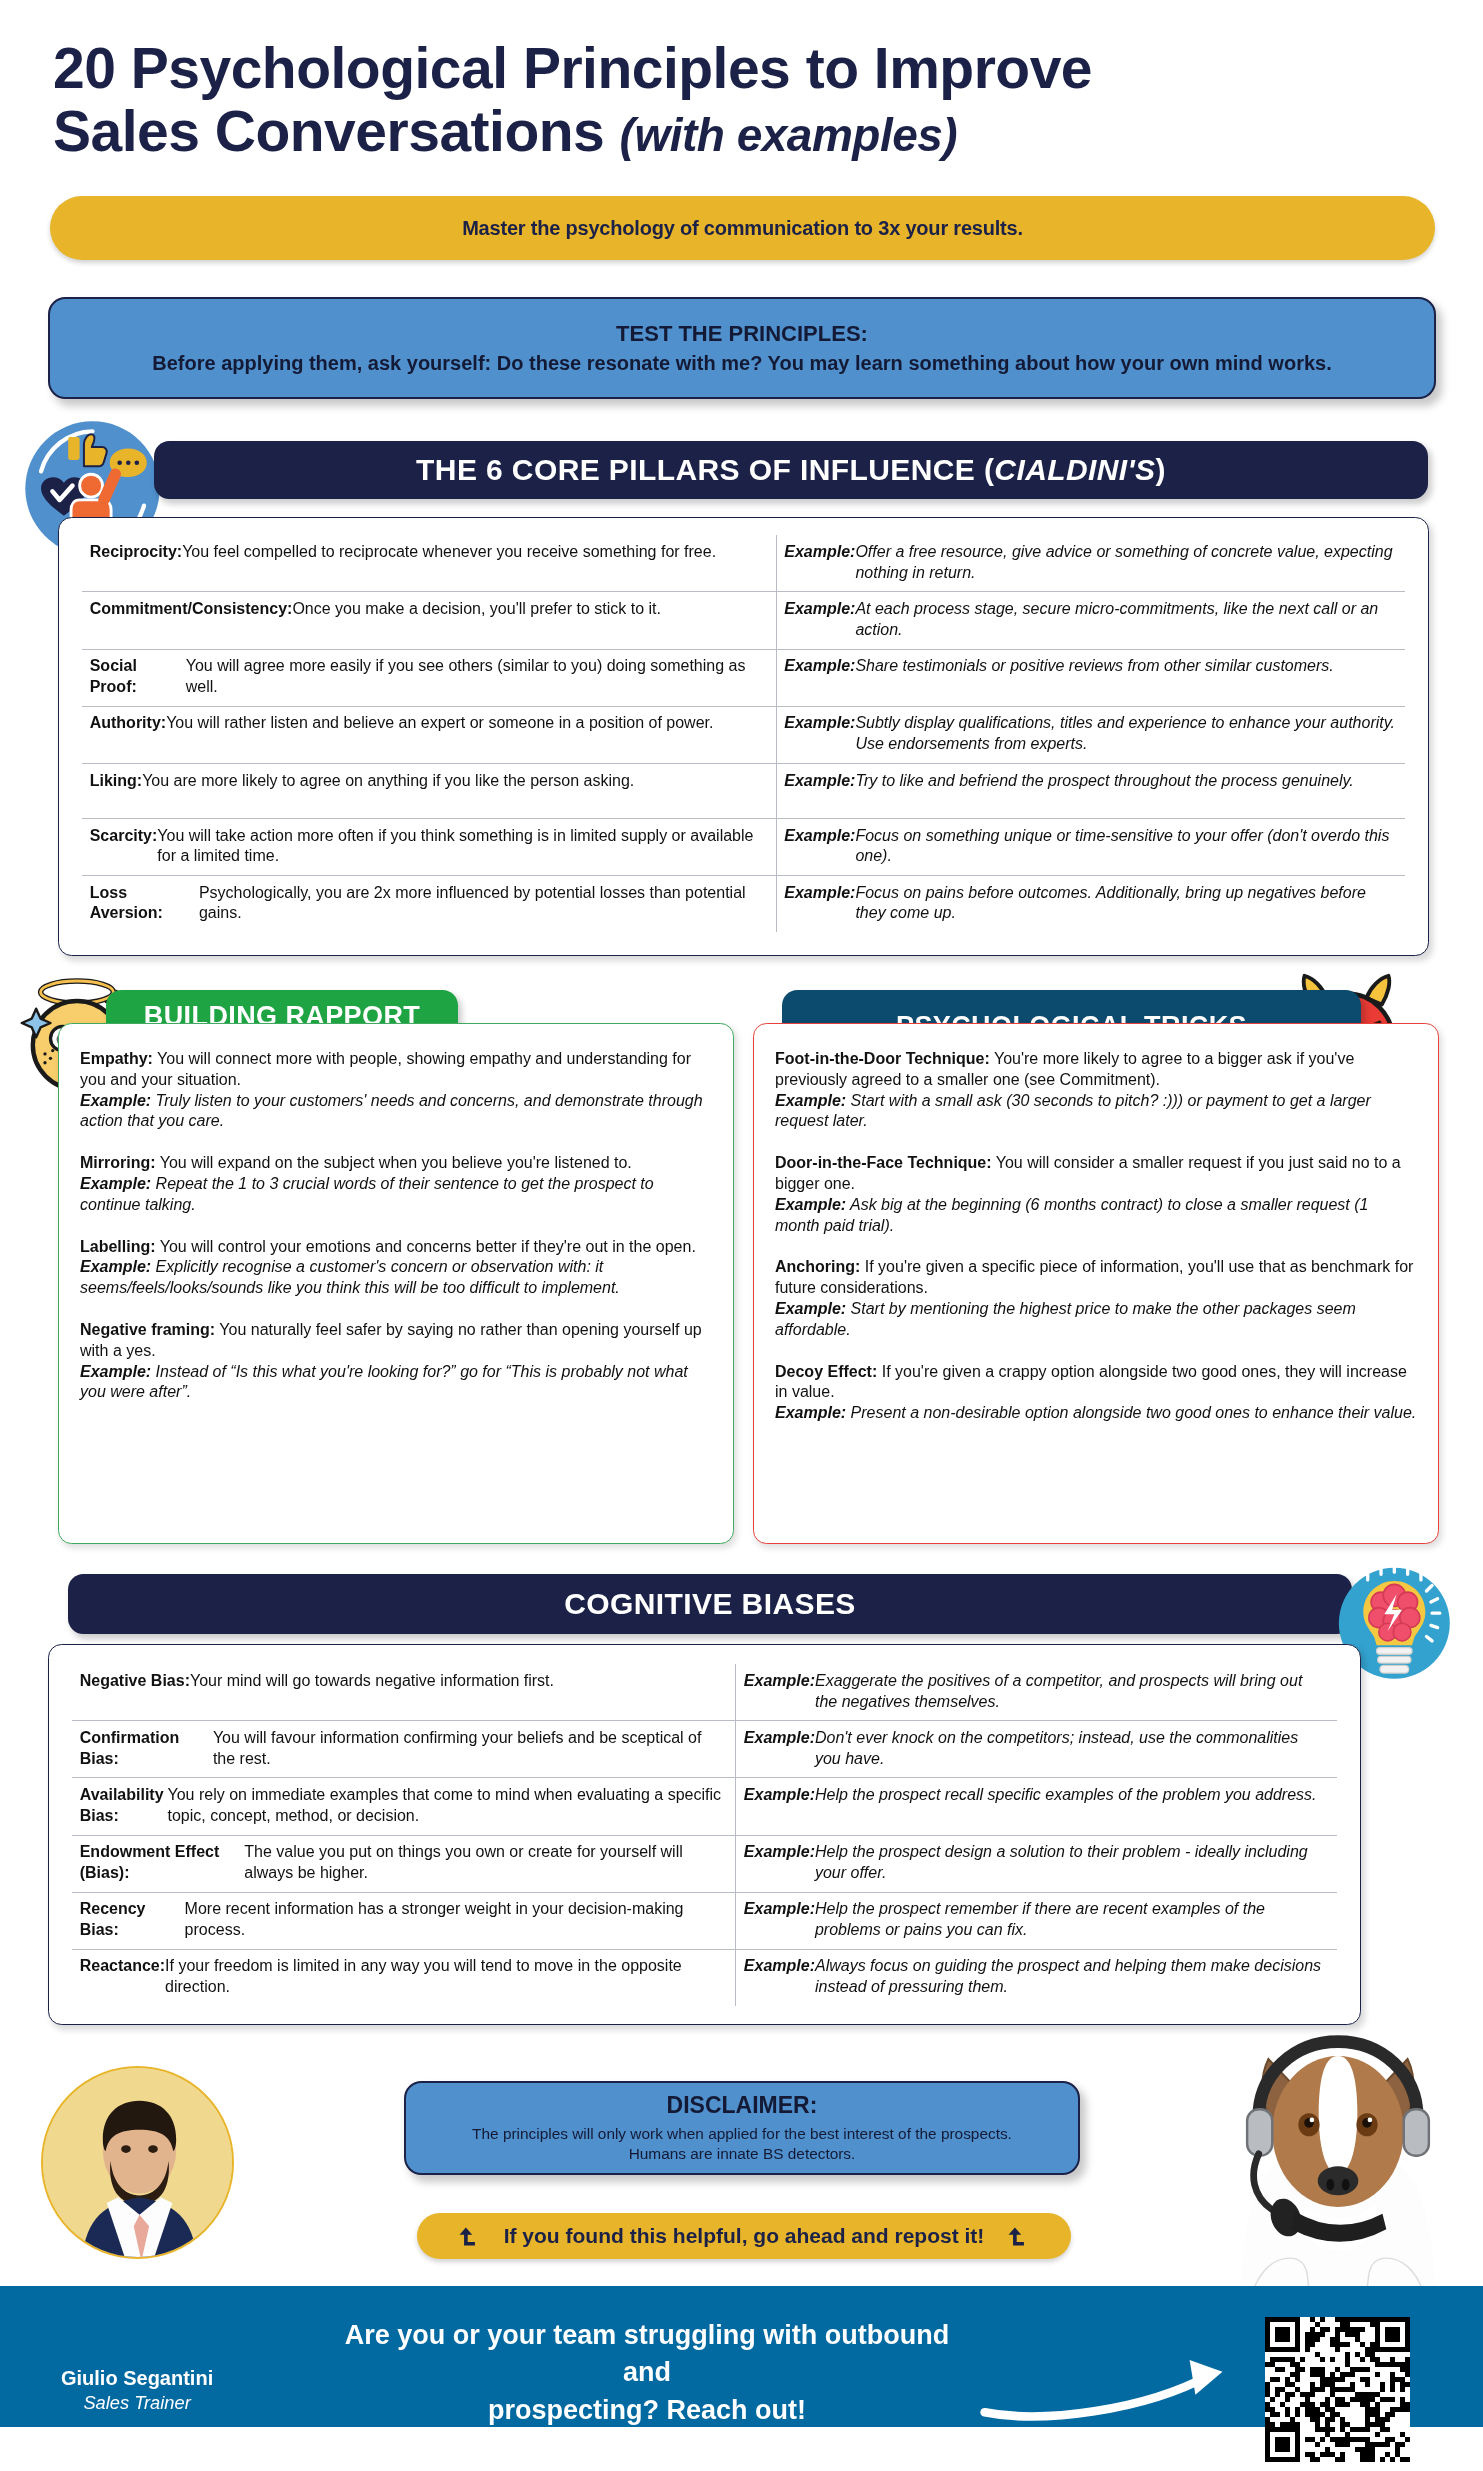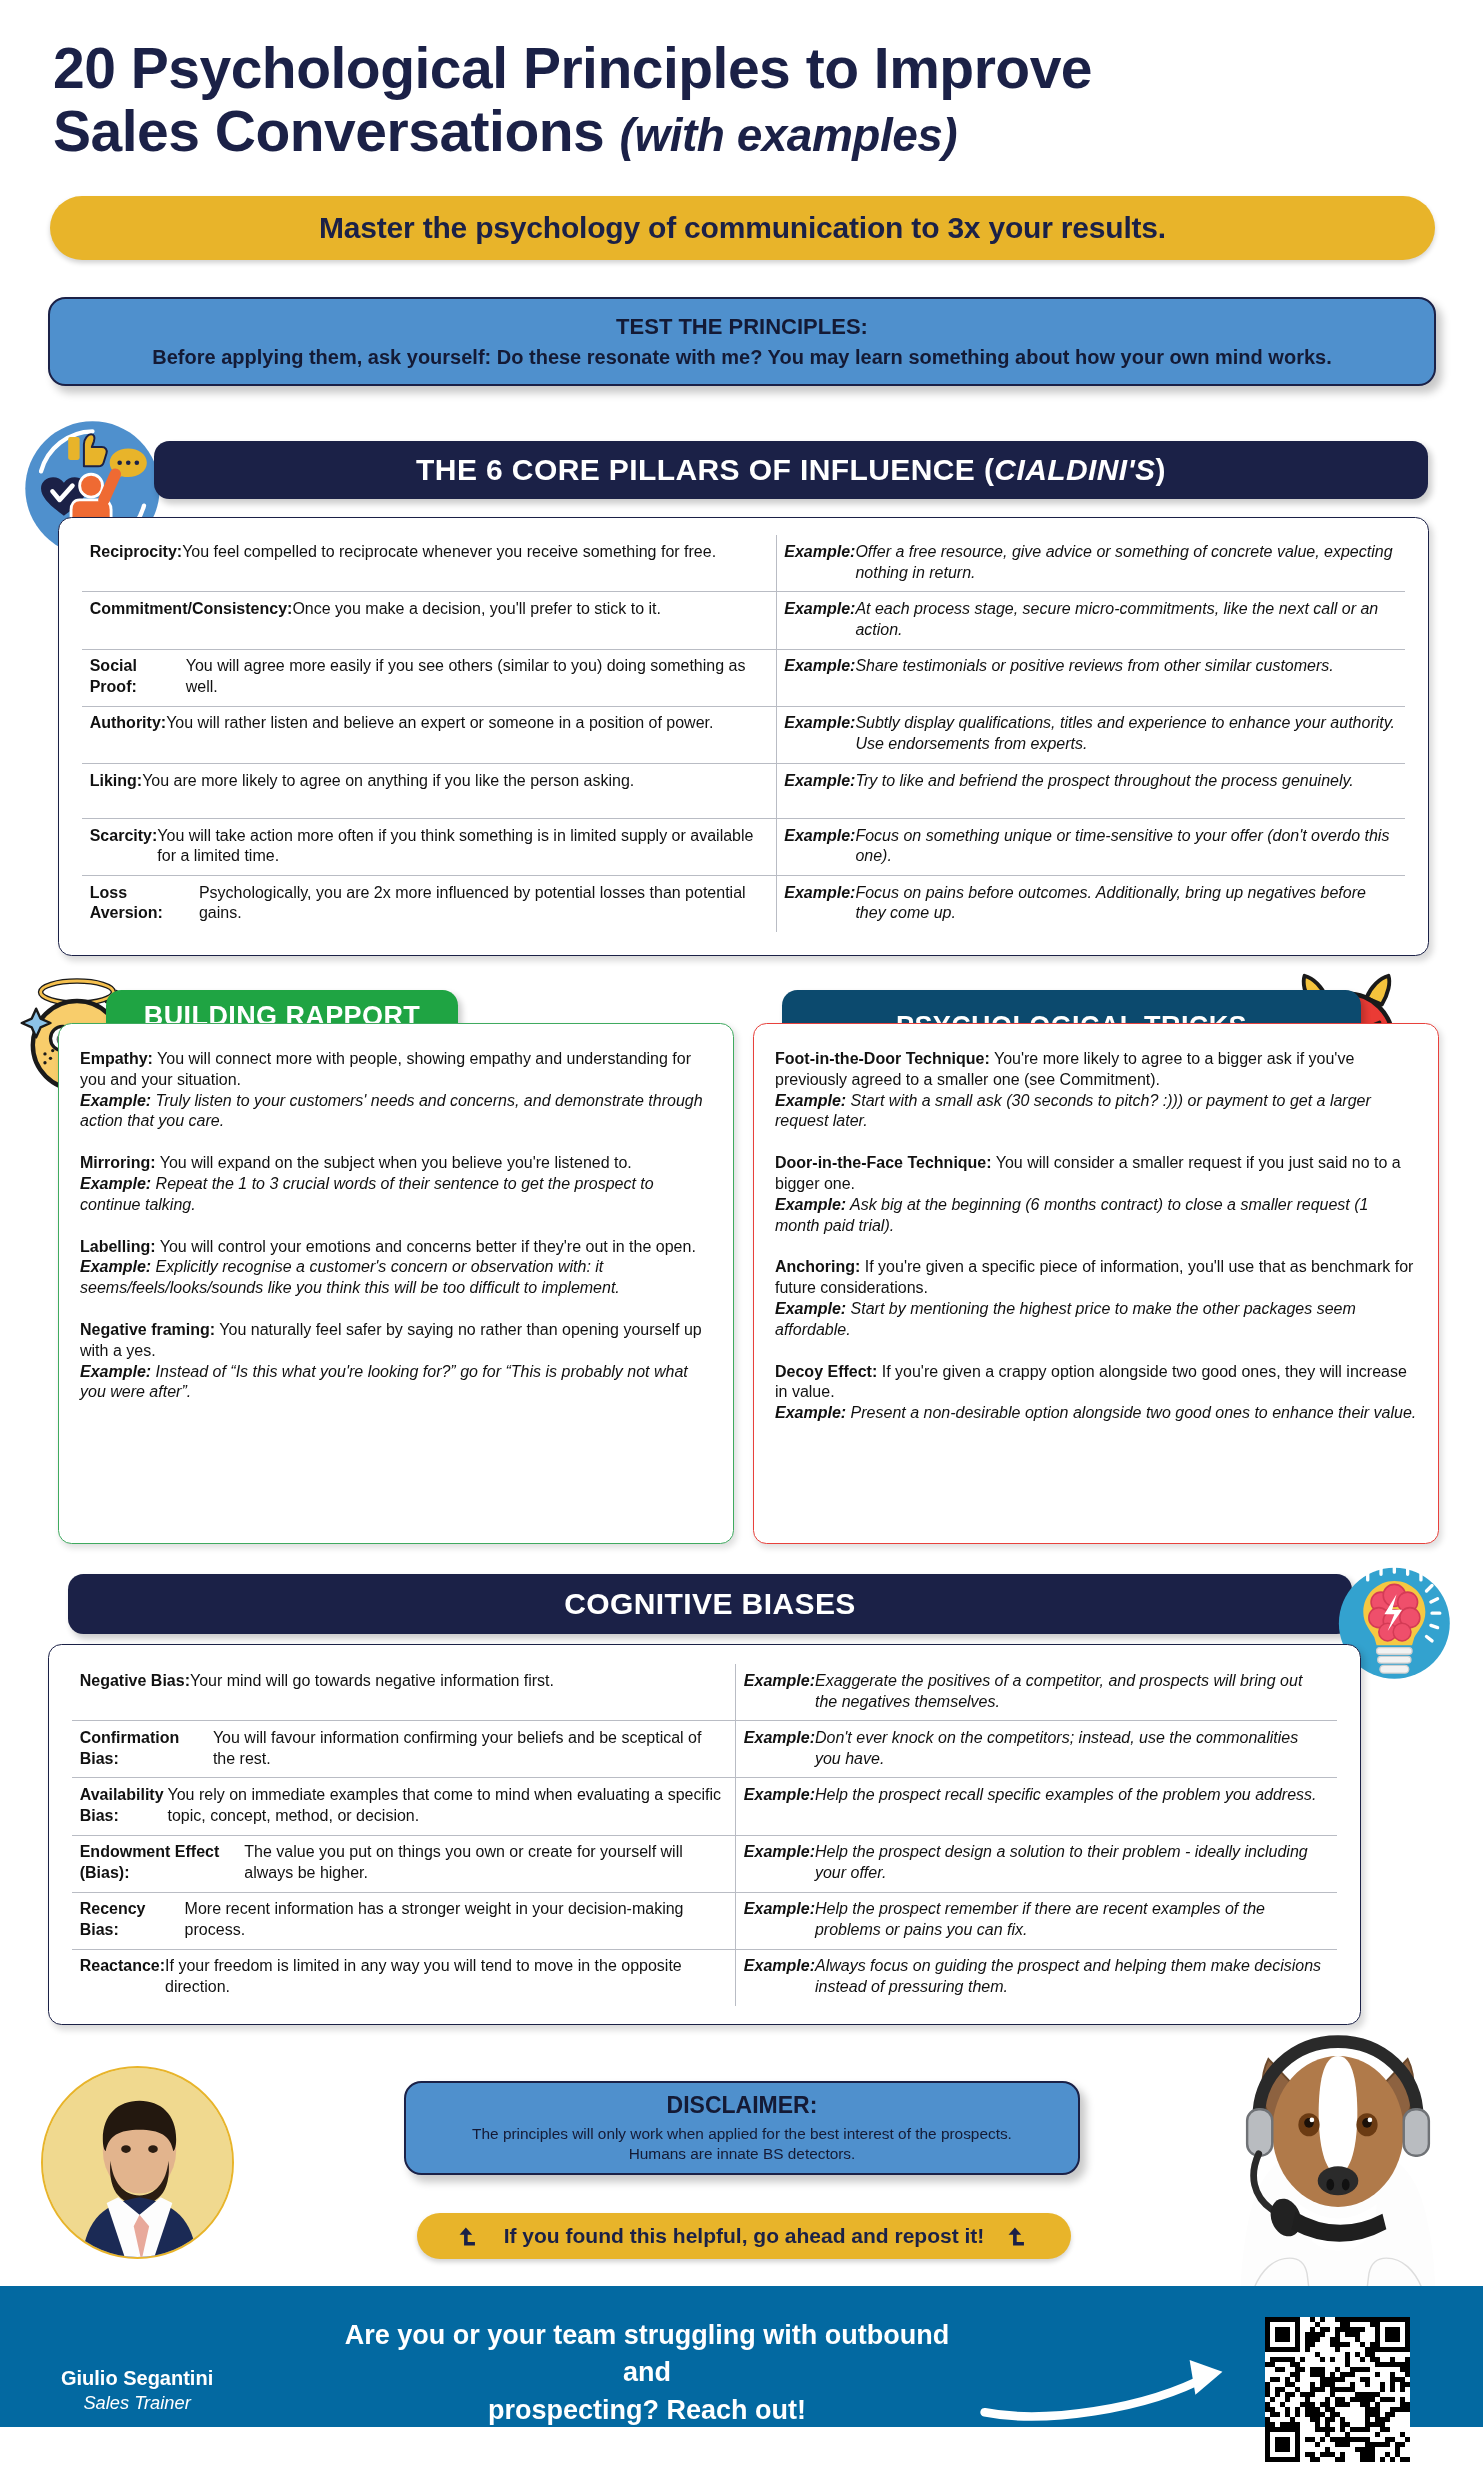--- a/index.html
+++ b/index.html
@@ -19,26 +19,26 @@
   }
   .title .sub { font-style: italic; font-weight: 700; font-size: 46px; }
 
   .tagline-bar {
     position: absolute; left: 50px; top: 196px; width: 1385px; height: 64px;
     background: #e8b42a; border-radius: 32px;
     display: flex; align-items: center; justify-content: center;
     box-shadow: 0 2.9px 5.8px rgba(0,0,0,0.18);
   }
   .tagline-bar span {
-    font-size: 30px; font-weight: 700; color: #1b2147; letter-spacing: -0.2px;
+    font-size: 20px; font-weight: 700; color: #1b2147; letter-spacing: -0.2px;
   }
 
   
   .test-banner {
-    position: absolute; left: 48px; top: 297px; width: 1388px; height: 89px;
+    position: absolute; left: 48px; top: 297px; width: 1388px; height: 102px;
     background: #4f90cd; border: 2.9px solid #1b2147; border-radius: 17.4px;
     display: flex; flex-direction: column; align-items: center; justify-content: center;
     box-shadow: 5.8px 6.8px 8.7px rgba(0,0,0,0.22);
   }
   .test-banner .t1 { font-size: 22px; font-weight: 700; color:#141a35; margin-bottom:5.8px; }
   .test-banner .t2 { font-size: 20px; font-weight: 700; color:#141a35; white-space: nowrap; }
 
   
   .sec-bar {
     position: absolute; display:flex; align-items:center; justify-content:center;

